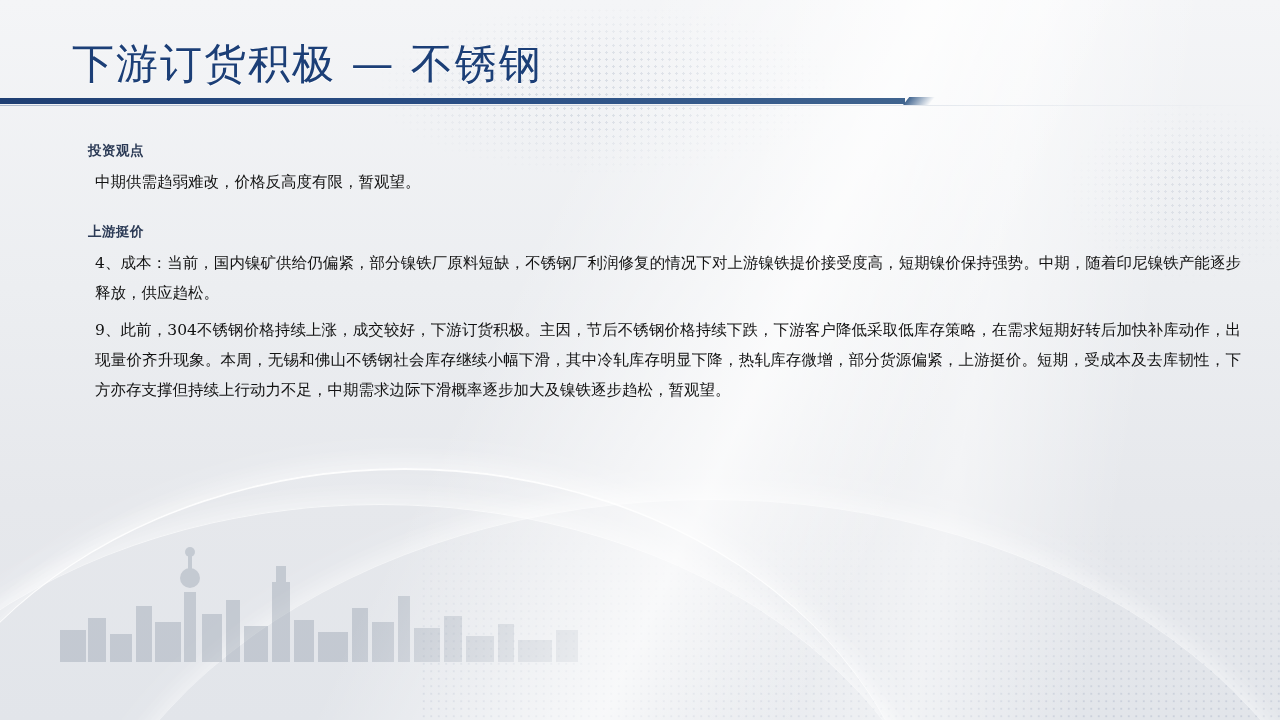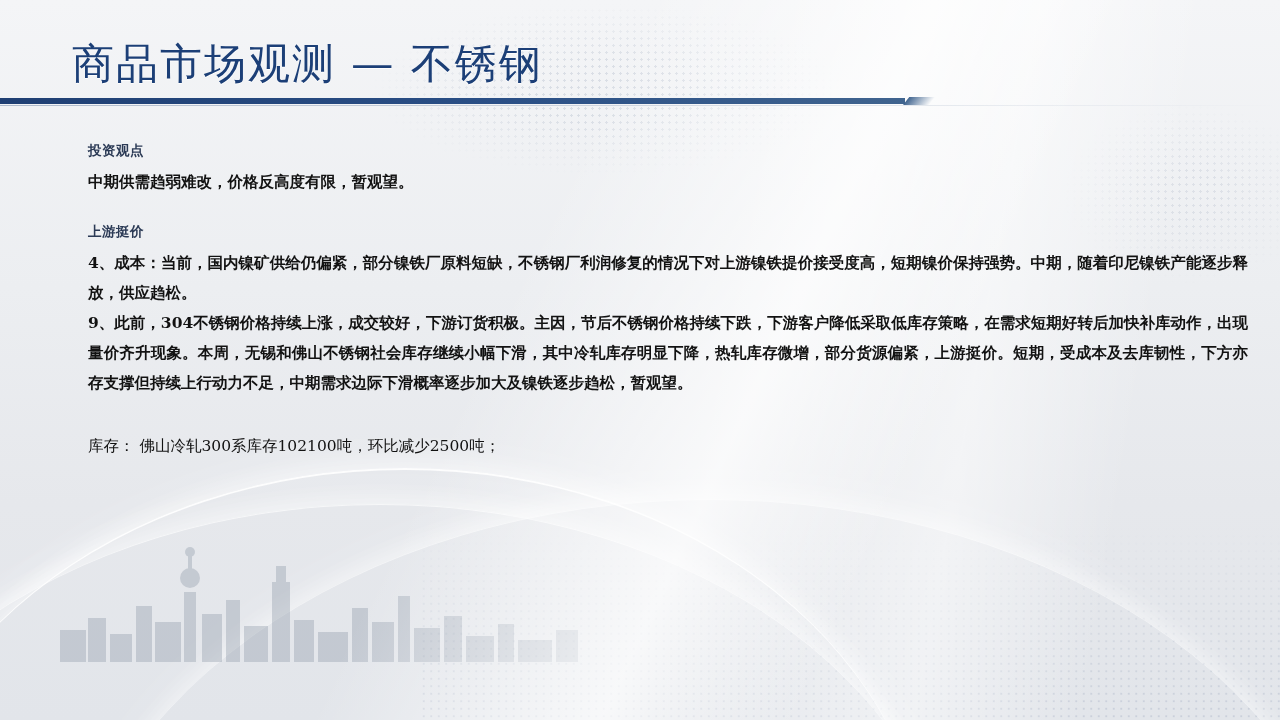--- a/index.html
+++ b/index.html
@@ -178,24 +178,23 @@
     font-weight: bold;
     font-size: 13.5px;
     color: #2b3a55;
     letter-spacing: .5px;
     margin: 0 0 7px 0;
   }
   .para {
     font-size: 15.5px;
     line-height: 30px;
     color: #121212;
-    margin: 0;
+    margin: 7px;
     text-align: justify;
     font-family: "DejaVu Serif", "Liberation Serif", serif;
-    font-weight: bold;
   }
   .para + .para { margin-top: 0; }
   .block { margin-bottom: 26px; }
   .block.logic { margin-bottom: 34px; }
 
   .data-line {
     font-size: 15.5px;
     line-height: 28px;
     color: #121212;
     font-family: "DejaVu Serif", "Liberation Serif", serif;
@@ -244,36 +243,35 @@
         <rect x="458" y="118" width="34" height="22"></rect>
         <rect x="496" y="108" width="22" height="32"></rect>
       </g>
     </svg>
   </div>
 
   <div class="sheen"></div>
 
   <div class="header">
     <div class="header-band"></div>
-    <div class="title">商品市场观测 — 不锈钢</div>
+    <div class="title">下游订货积极 — 不锈钢</div>
     <div class="header-rule"></div>
     <div class="header-rule-thin"></div>
   </div>
 
   <div class="content">
 
     <div class="block">
       <div class="sec-head">投资观点</div>
       <p class="para">中期供需趋弱难改，价格反高度有限，暂观望。</p>
     </div>
 
     <div class="block logic">
       <div class="sec-head">上游挺价</div>
       <p class="para">4、成本：当前，国内镍矿供给仍偏紧，部分镍铁厂原料短缺，不锈钢厂利润修复的情况下对上游镍铁提价接受度高，短期镍价保持强势。中期，随着印尼镍铁产能逐步释放，供应趋松。</p>
       <p class="para">9、此前，304不锈钢价格持续上涨，成交较好，下游订货积极。主因，节后不锈钢价格持续下跌，下游客户降低采取低库存策略，在需求短期好转后加快补库动作，出现量价齐升现象。本周，无锡和佛山不锈钢社会库存继续小幅下滑，其中冷轧库存明显下降，热轧库存微增，部分货源偏紧，上游挺价。短期，受成本及去库韧性，下方亦存支撑但持续上行动力不足，中期需求边际下滑概率逐步加大及镍铁逐步趋松，暂观望。</p>
     </div>
 
     <div class="block">
-      <div class="data-line nowrap-label">库存： 佛山冷轧300系库存102100吨，环比减少2500吨；</div>
     </div>
 
   </div>
 </div>
 
 </body></html>

